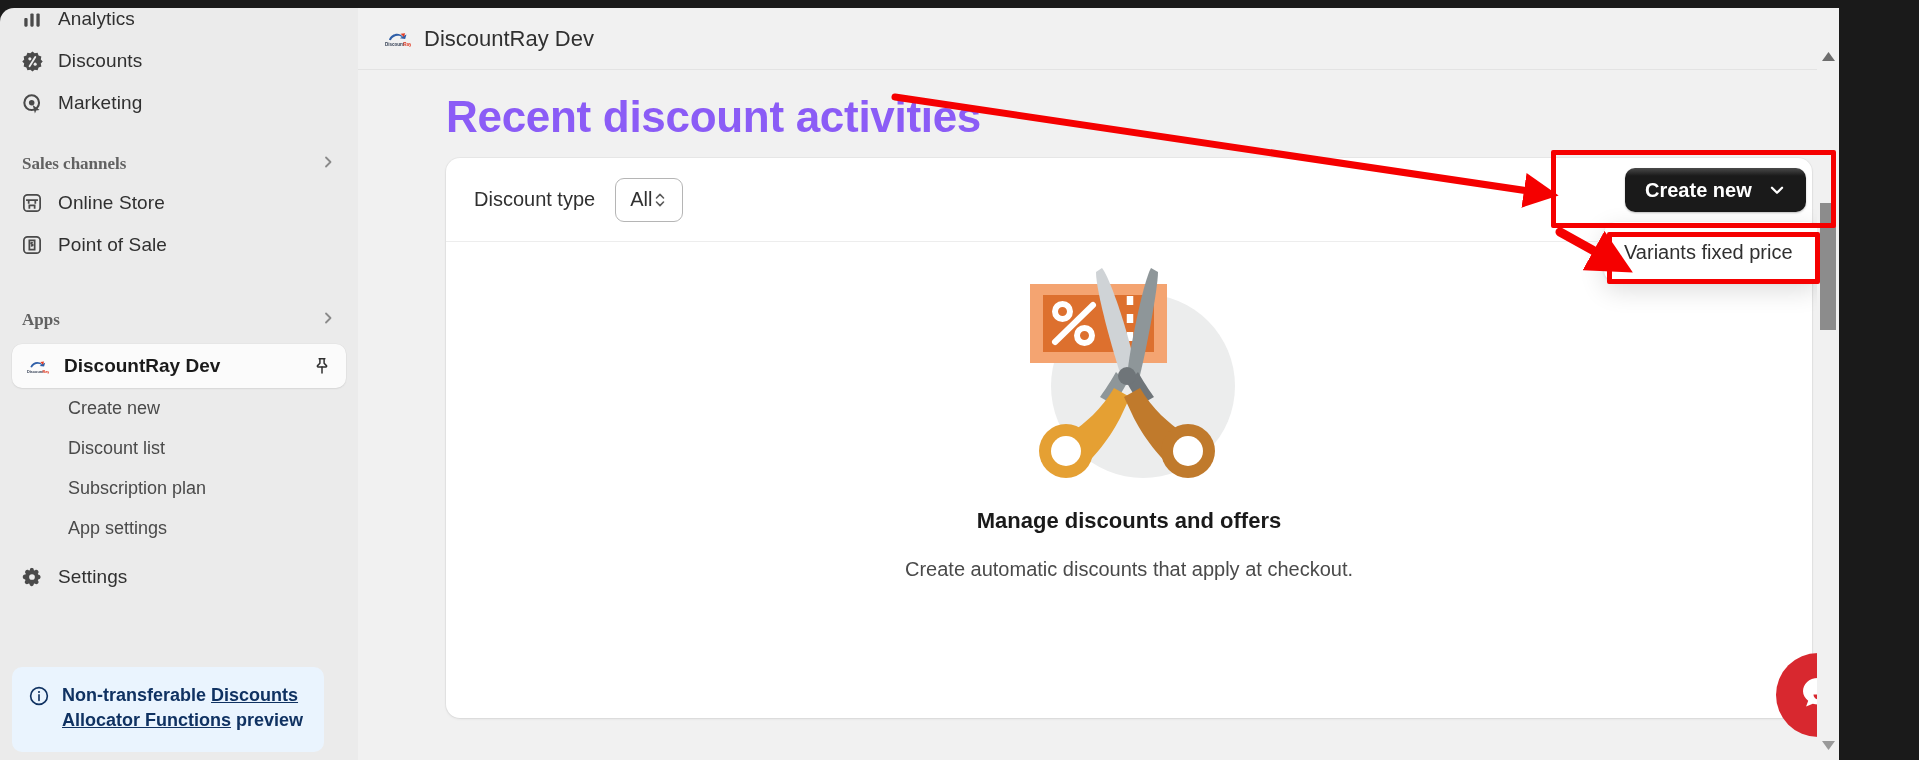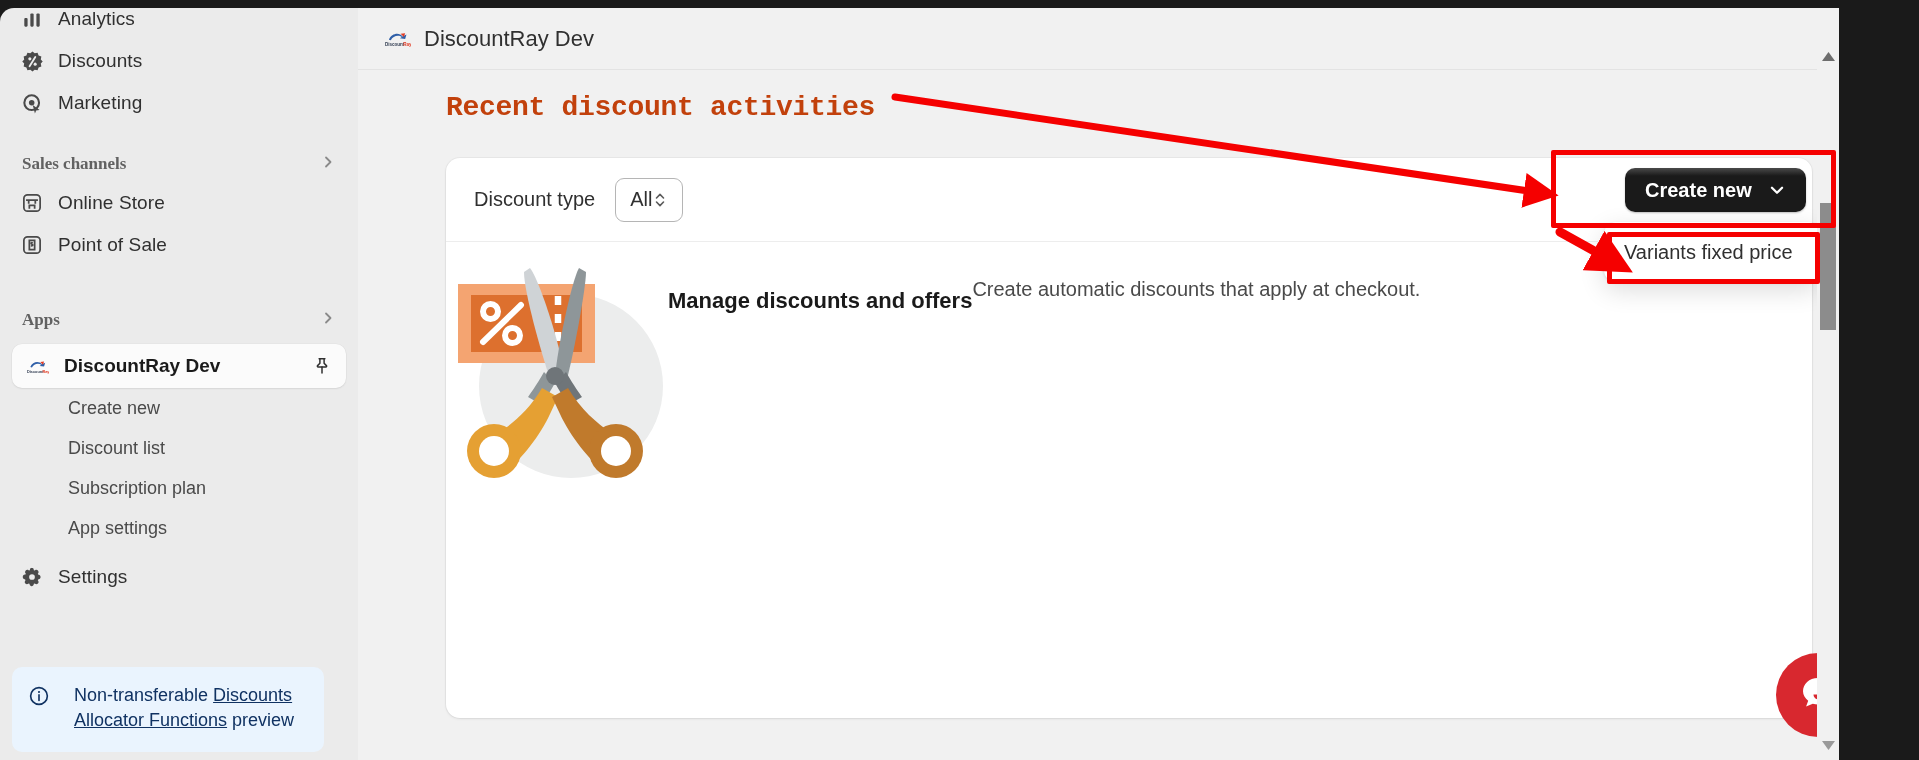--- a/index.html
+++ b/index.html
@@ -112,21 +112,22 @@
   }
 
   #sidebar-banner {
     position: absolute;
     left: 12px; bottom: 8px;
     width: 312px;
     background: #eaf4fe;
     border-radius: 10px;
     padding: 16px 16px 18px 16px;
     display: flex;
-    gap: 24px;
+    gap: 12px;
+    font-weight: bold;
   }
   #sidebar-banner .bn-text {
     font-size: 18px;
     line-height: 1.42;
     color: #103262;
   }
   #sidebar-banner .bn-link {
     text-decoration: underline;
     color: #103262;
     cursor: pointer;
@@ -162,26 +163,25 @@
   .tb-btn { cursor: pointer; display:flex; align-items:center; justify-content:center; width:30px; height:30px;}
 
   #content {
     position: relative;
     height: 690px;
     padding: 0 0 0 0;
     background: #f1f1f1;
   }
 
   #page-title {
-    font-size: 28px;
+    font-size: 44px;
     font-weight: 700;
-    color: #c2410c;
+    color: #8b5cf6;
     letter-spacing: -.3px;
     padding: 22px 0 0 88px;
-    font-family: Liberation Mono, monospace;
   }
 
   #card {
     position: absolute;
     left: 88px; top: 88px;
     width: 1366px;
     height: 560px;
     background: #ffffff;
     border-radius: 14px;
     box-shadow: 0 0 0 1px rgba(0,0,0,.035), 0 1px 3px rgba(0,0,0,.08);
@@ -203,30 +203,30 @@
     border: 1px solid #b5b5b5;
     border-radius: 9px;
     background: #fff;
     font-size: 20px;
     color: #303030;
     cursor: pointer;
   }
   .updown { color: #5c5c5c; display:flex; }
 
   #empty-state {
-    display: flex; flex-direction: row;
-    align-items: flex-start;
+    display: flex; flex-direction: column;
+    align-items: center;
     padding-top: 24px;
   }
   #empty-title {
     margin-top: 22px;
     font-size: 22px; font-weight: 700; color: #1a1a1a;
   }
   #empty-sub {
-    margin-top: 12px;
+    margin-top: 24px;
     font-size: 20px; color: #4a4a4a;
   }
 
   
   #create-new-btn {
     position: absolute;
     left: 1625px; top: 168px;
     display: inline-flex; align-items: center; gap: 16px;
     height: 44px;
     padding: 0 20px;

